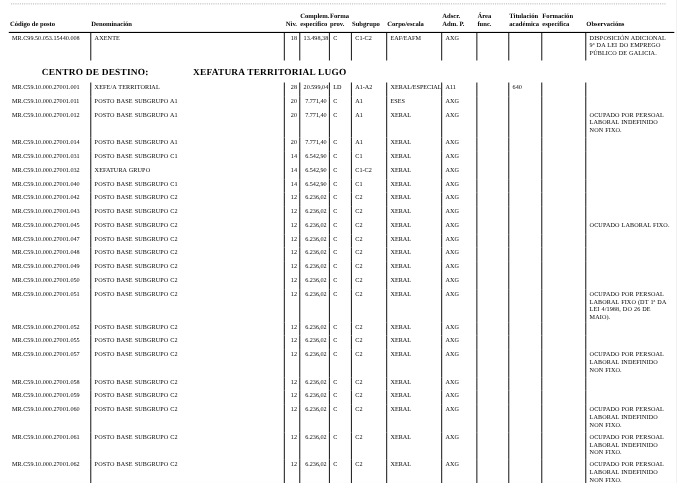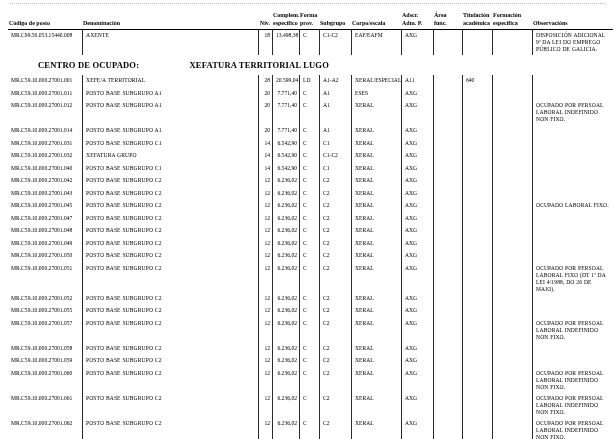--- a/index.html
+++ b/index.html
@@ -62,21 +62,21 @@
   .col-niv,.col-complemento{text-align:right;}
   .col-denominacion,.col-observacions{letter-spacing:0.1px;}
   
   .section-heading{
     margin:5px 0 3px 38px;
     font-size:8.5px;
     font-weight:bold;
     letter-spacing:0.2px;
     height:12px;
   }
-  .section-heading .section-value{margin-left:48px;}
+  .section-heading .section-value{margin-left:38px;}
 </style>
 </head>
 <body>
 
 <div class="page">
 
   <div class="top-artifact"></div>
 
   <div class="thead grid-row" id="table-header">
       <div class="hcell">
@@ -140,21 +140,21 @@
         <div class="cell col-corpo">EAF/EAFM</div>
         <div class="cell col-adscr">AXG</div>
         <div class="cell col-area"></div>
         <div class="cell col-titulacion"></div>
         <div class="cell col-formacion"></div>
         <div class="cell col-observacions">DISPOSICIÓN ADICIONAL 9ª DA LEI DO EMPREGO PÚBLICO DE GALICIA.</div>
       </div>
     </div>
 
   <div class="section-heading">
-    <span class="section-label">CENTRO DE OCUPADO:</span>
+    <span class="section-label">CENTRO DE DESTINO:</span>
     <span class="section-value">XEFATURA TERRITORIAL LUGO</span>
   </div>
 
   <div class="tbody" id="lugo-body">
       <div class="trow grid-row">
         <div class="cell col-codigo">MR.C59.10.000.27001.001</div>
         <div class="cell col-denominacion">XEFE/A TERRITORIAL</div>
         <div class="cell col-niv">28</div>
         <div class="cell col-complemento">20.599,04</div>
         <div class="cell col-forma">LD</div>

